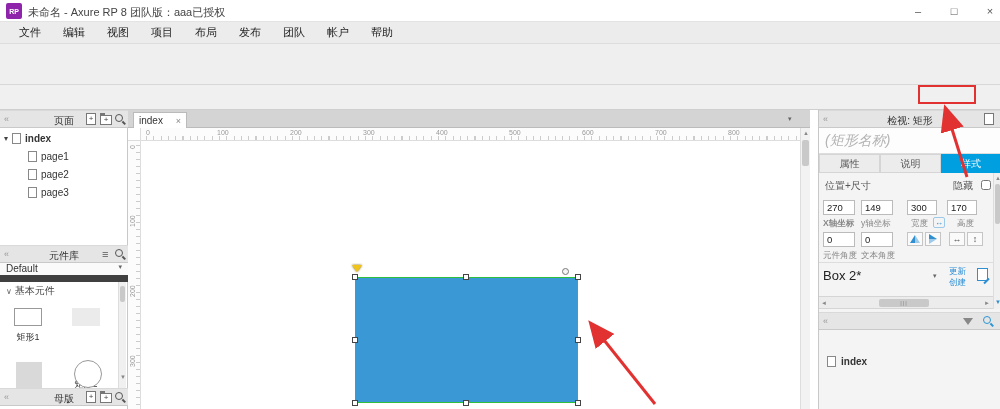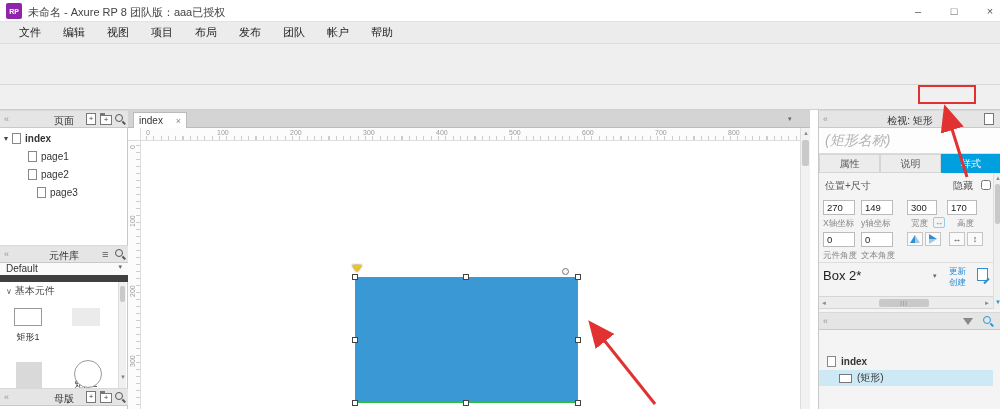--- a/index.html
+++ b/index.html
@@ -384,21 +384,21 @@
       <span>index</span>
     </div>
     <div class="tree-row" style="left:28px;top:38px;">
       <span class="tpage"></span>
         <span>page1</span>
     </div>
     <div class="tree-row" style="left:28px;top:56px;">
       <span class="tpage"></span>
         <span>page2</span>
     </div>
-    <div class="tree-row" style="left:37px;top:74px;">
+    <div class="tree-row" style="left:28px;top:74px;">
       <span class="tpage"></span>
         <span>page3</span>
     </div>
 
     <div class="phead" style="left:0;top:135px;width:128px;">
       <span class="collapse">«</span>
       <span class="ttl">元件库</span>
       <span class="abs" style="left:102px;top:2px;font-size:11px;color:#555;">≡</span>
       <span class="icon-search" style="left:115px;top:3px;"></span>
     </div>
@@ -492,21 +492,21 @@
     <div class="itab" style="left:61px;">说明</div>
     <div class="itab active" style="left:122px;width:60px;">样式</div>
 
     <span class="abs" style="left:6px;top:69px;font-size:10px;color:#555;">位置+尺寸</span>
     <span class="abs" style="left:134px;top:69px;font-size:10px;color:#555;">隐藏</span>
     <input type="checkbox" class="abs" style="left: 162px; top: 70px; width: 10px; height: 10px;">
     <input class="inum" style="left: 4px; top: 90px; width: 32px;" value="270">
     <input class="inum" style="left: 42px; top: 90px; width: 32px;" value="149">
     <input class="inum" style="left: 88px; top: 90px; width: 30px;" value="300">
     <input class="inum" style="left: 128px; top: 90px; width: 30px;" value="170">
-    <span class="ilabel" style="left:4px;top:108px;">X轴坐标</span>
+    <span class="ilabel" style="left:4px;top:108px;font-weight:bold;">X轴坐标</span>
     <span class="ilabel" style="left:42px;top:108px;">y轴坐标</span>
     <span class="ilabel" style="left:92px;top:108px;">宽度</span>
     <span class="abs" style="left:114px;top:107px;font-size:8px;color:#2f8fd0;border:1px solid #9cc9e8;border-radius:2px;padding:0 1px;line-height:9px;">↔</span>
     <span class="ilabel" style="left:138px;top:108px;">高度</span>
     <input class="inum" style="left: 4px; top: 122px; width: 32px;" value="0">
     <input class="inum" style="left: 42px; top: 122px; width: 32px;" value="0">
     <div class="miniBtn" style="left:88px;top:122px;">
         <div class="flipIc"></div>
       </div>
     <div class="miniBtn" style="left:106px;top:122px;">
@@ -537,24 +537,20 @@
 
     <div class="phead" style="left:0;top:202px;width:182px;">
       <span class="collapse">«</span>
       <span class="funnel" style="left:144px;top:5px;"></span>
       <span class="icon-search blue" style="left:164px;top:3px;"></span>
     </div>
     <div class="outline-row" style="left:8px;top:243px;font-weight:bold;">
       <span class="tpage"></span>
         <span>index</span>
     </div>
-    <div class="outline-row" id="outline-sel" style="left:0;top:260px;width:174px;padding-left:20px;">
-      <span style="width:13px;height:9px;border:1px solid #777;background:#fff;flex:none;"></span>
-      <span>(矩形)</span>
-    </div>
   </div>
 
   <div class="abs" id="red-box"></div>
   <svg class="abs" id="anno-svg">
     <defs>
       <marker id="arrowhead" markerWidth="9" markerHeight="8" refX="7" refY="4" orient="auto">
         <polygon points="0 0, 9 4, 0 8" fill="#e23131"></polygon>
       </marker>
     </defs>
     <line x1="655" y1="404" x2="592" y2="325" stroke="#e23131" stroke-width="3" marker-end="url(#arrowhead)"></line>

